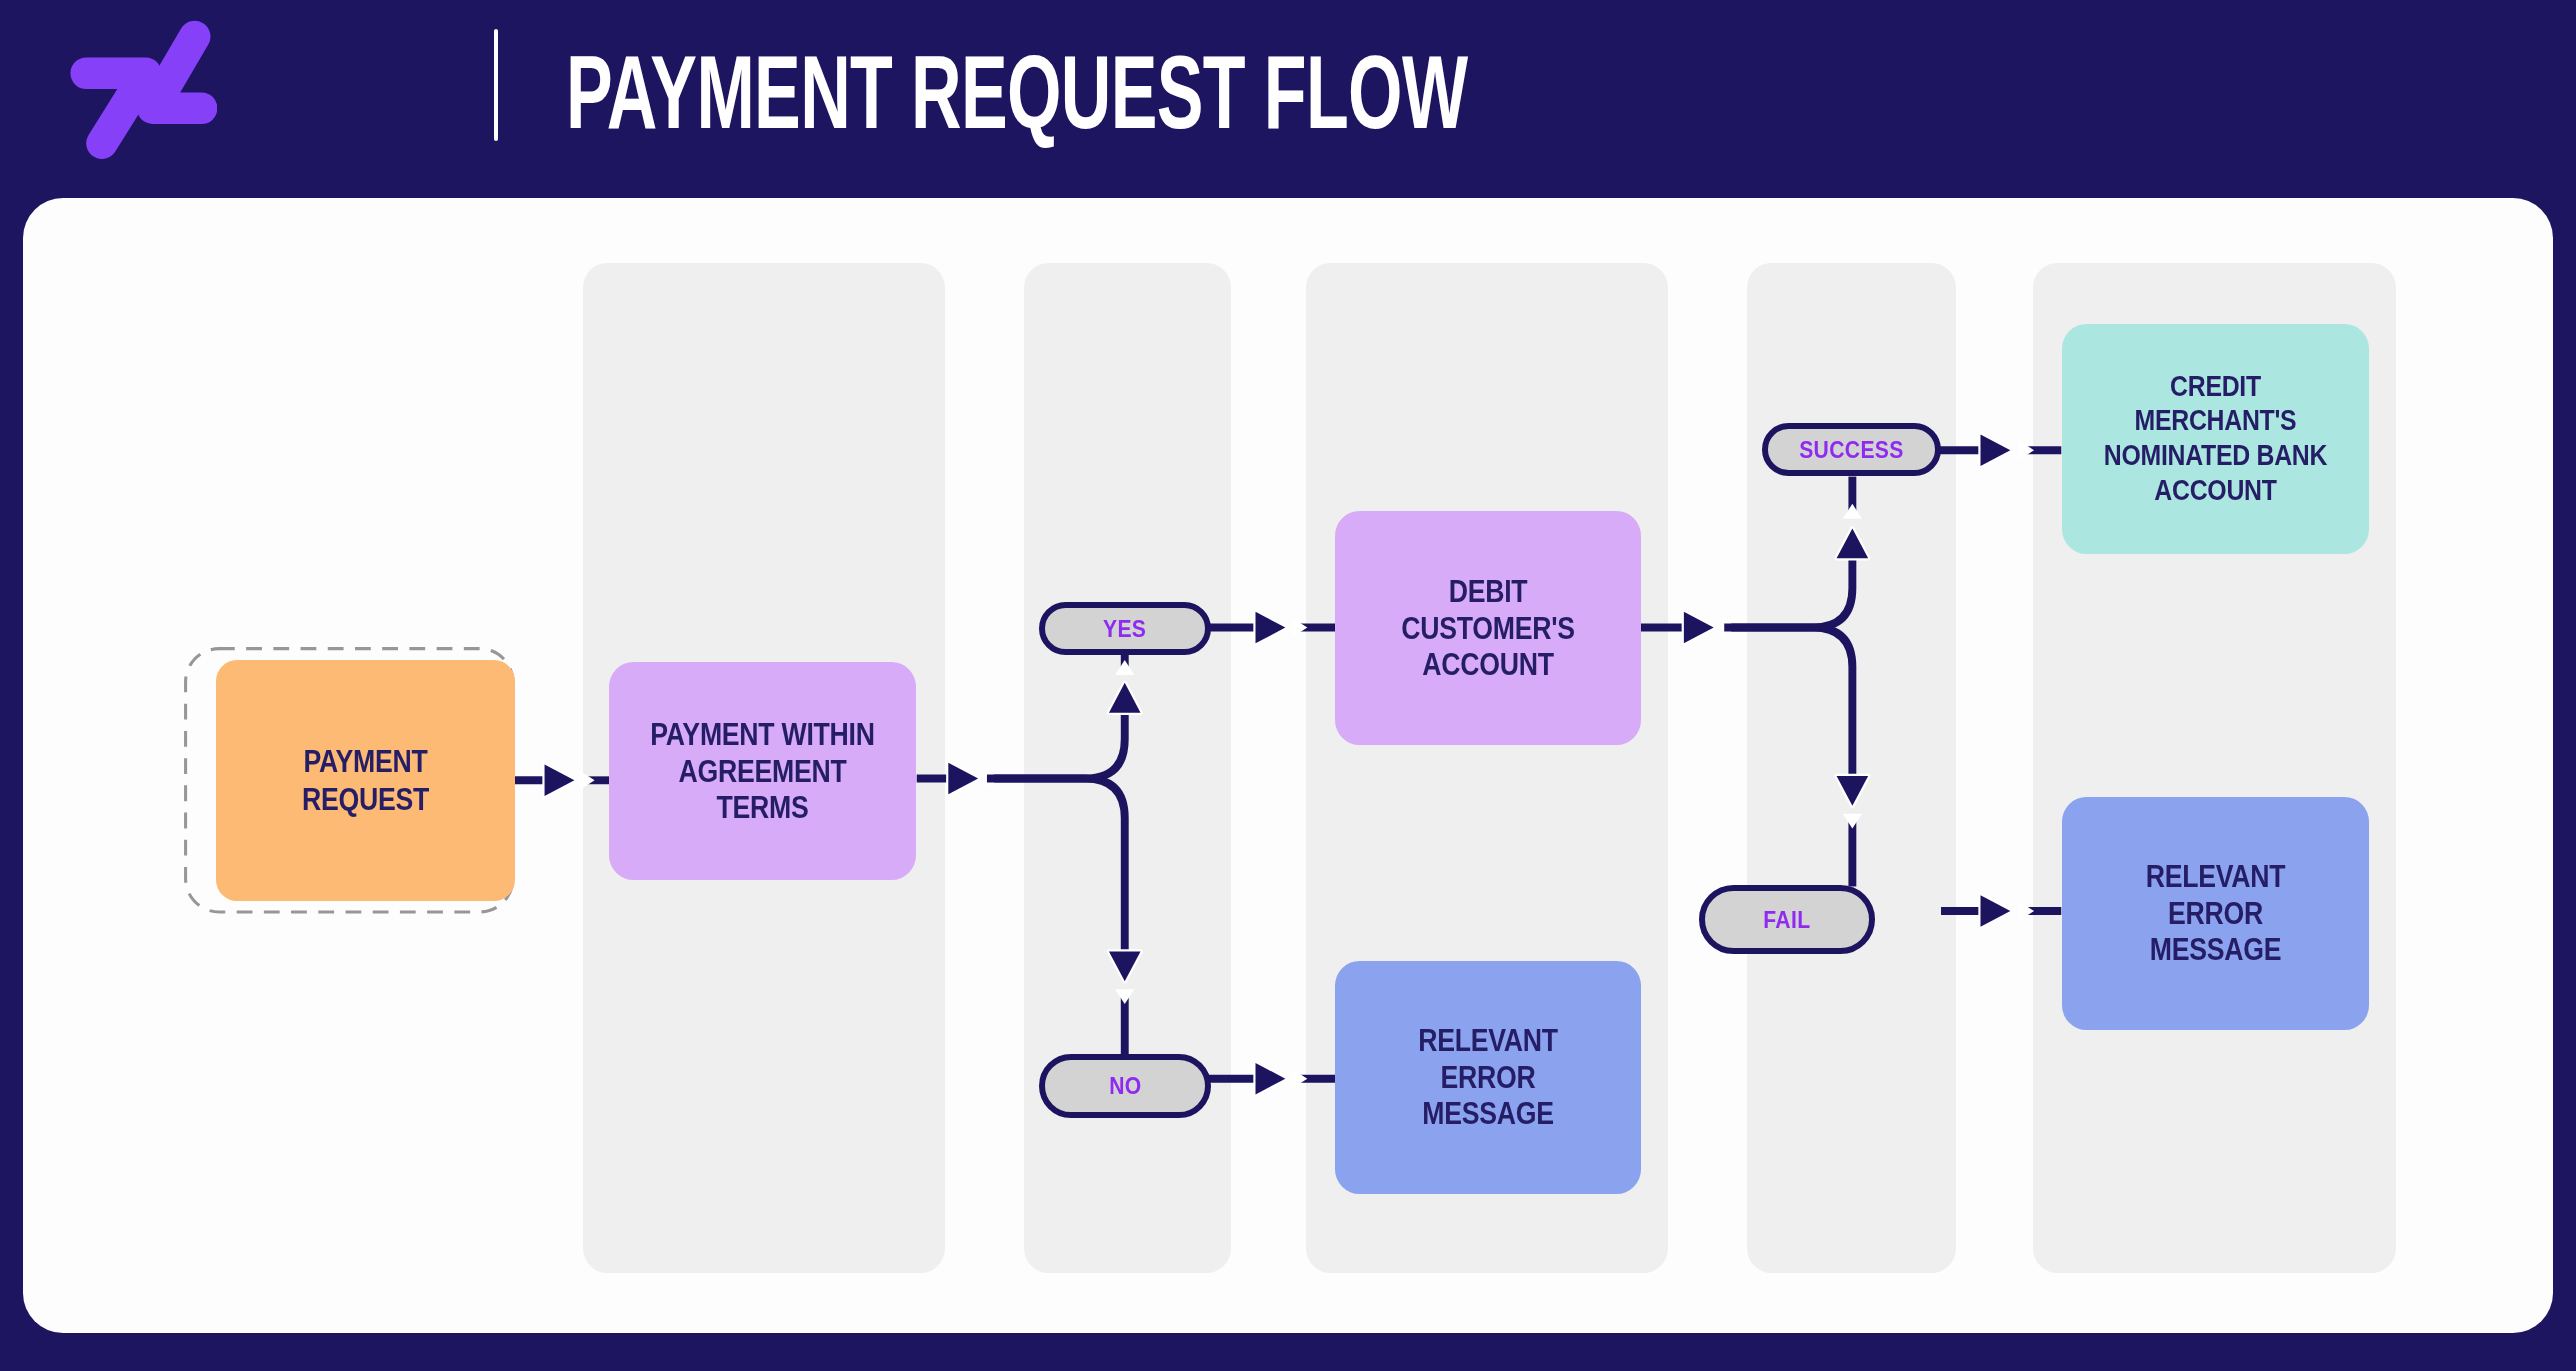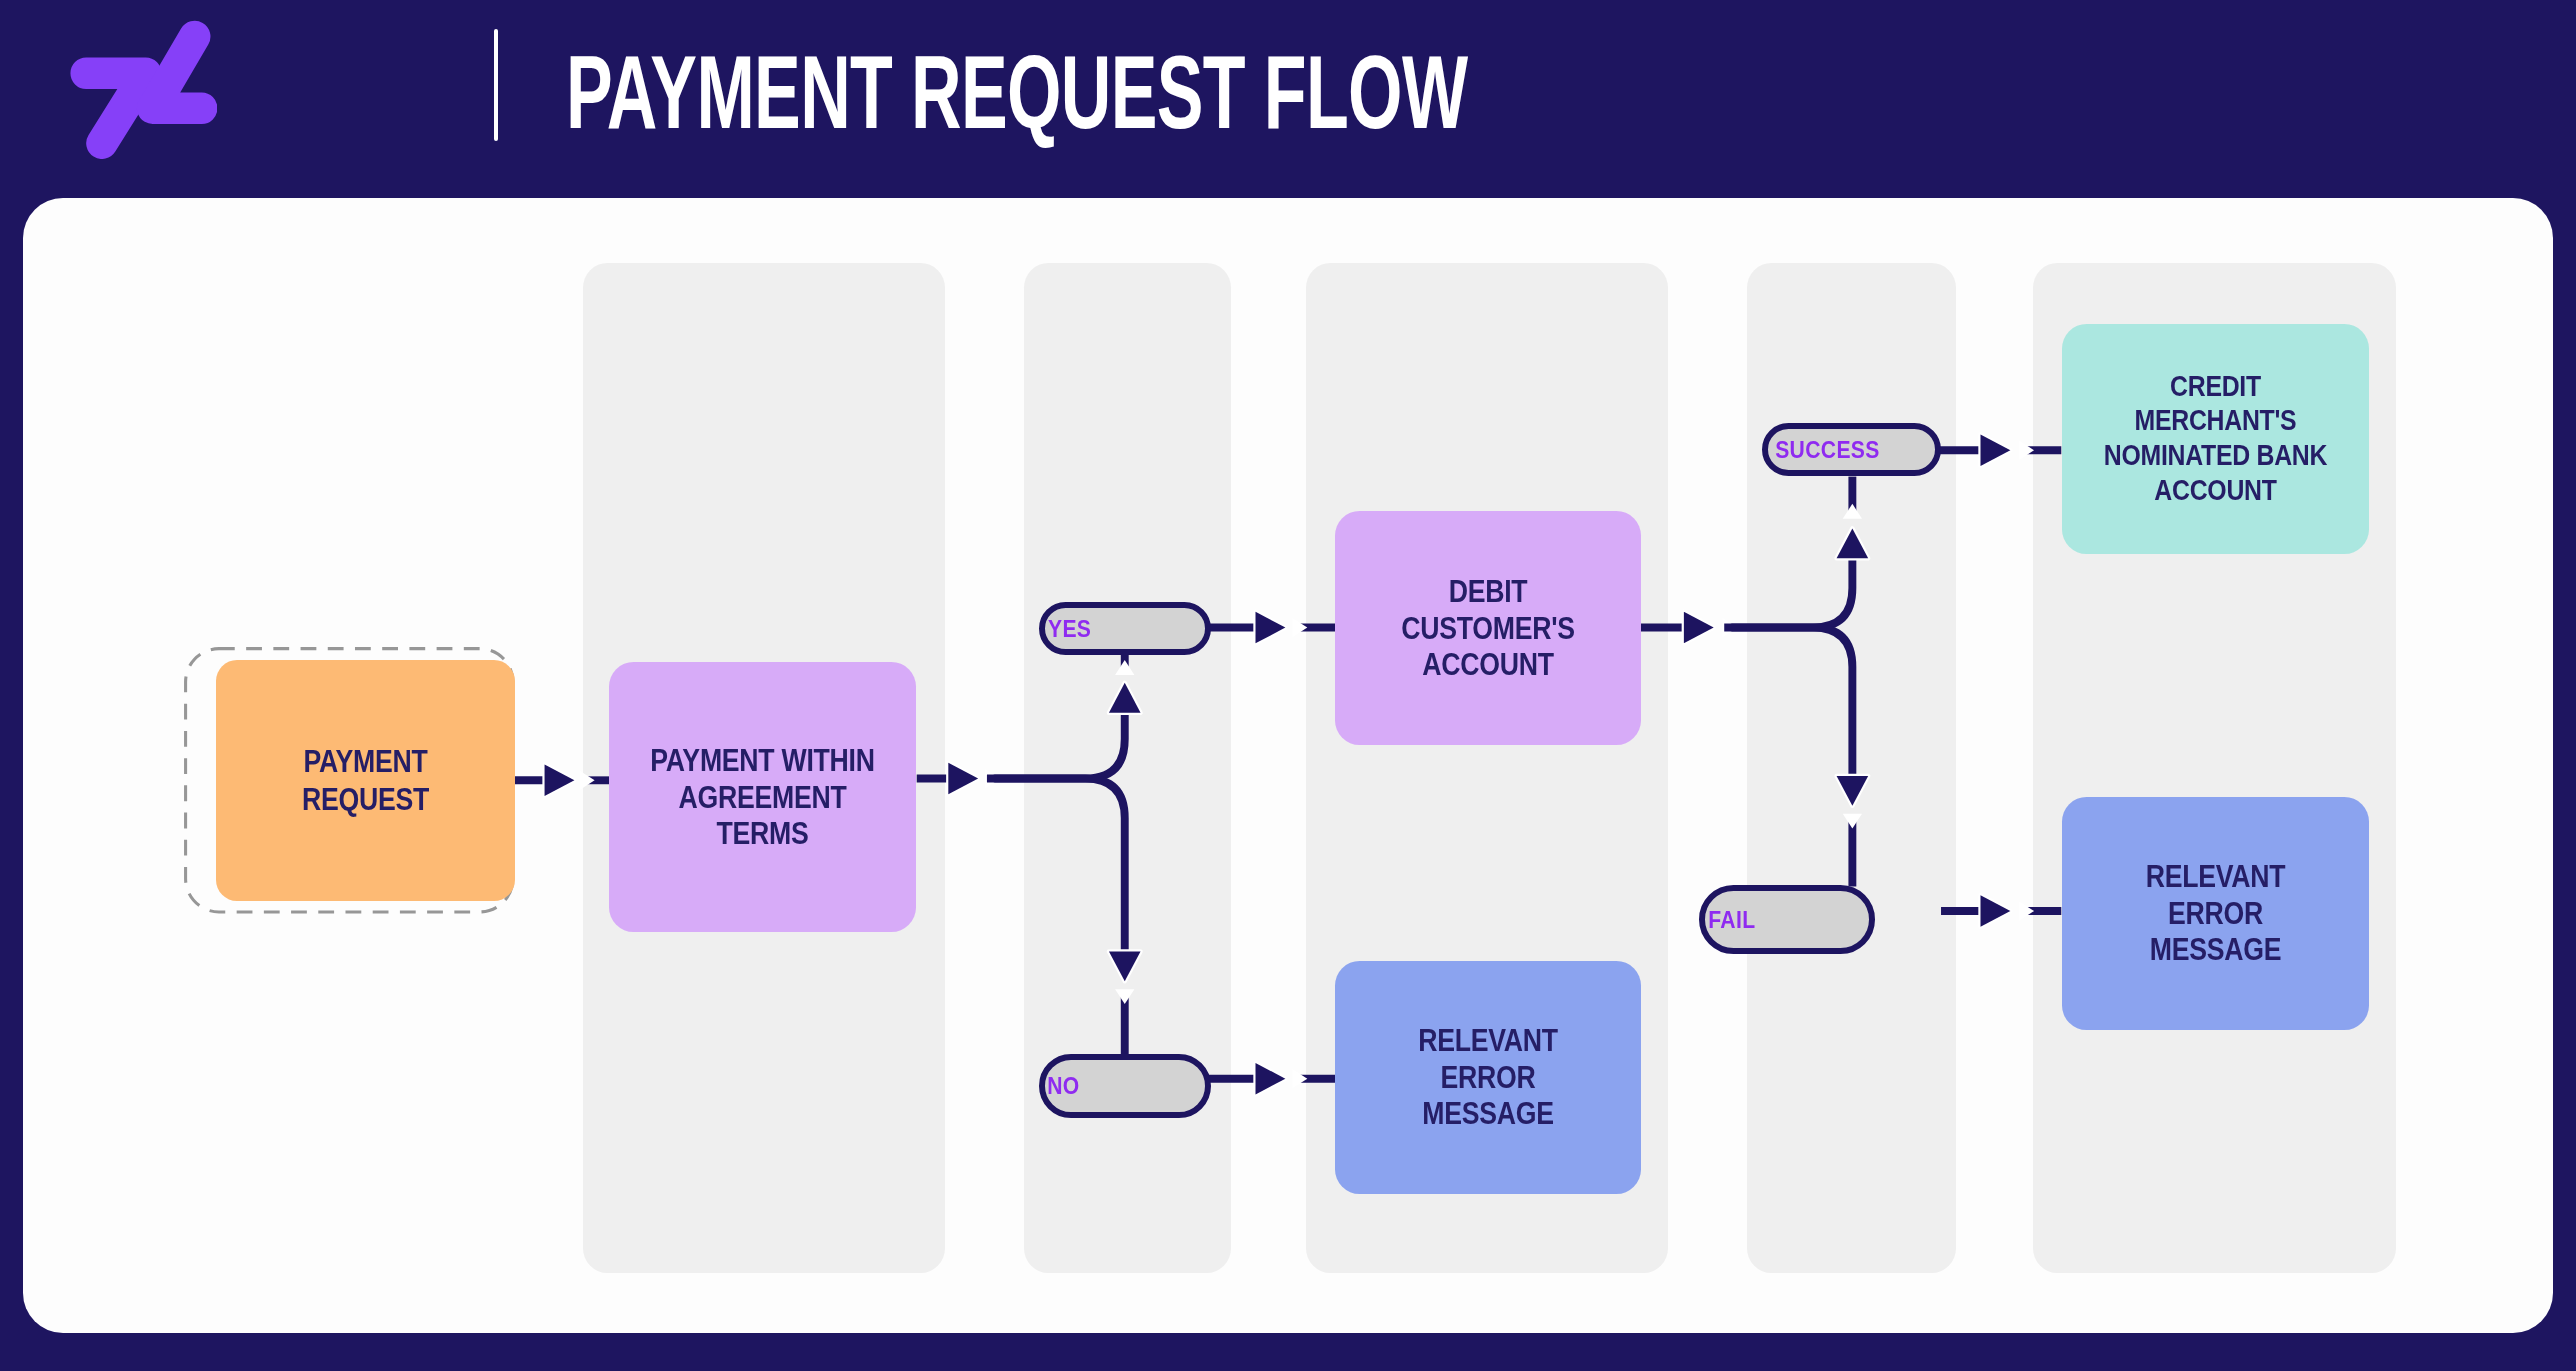--- a/index.html
+++ b/index.html
@@ -41,28 +41,28 @@
   .notch{fill:#ffffff;}
   .dashed-frame{fill:none;stroke:#979797;stroke-width:3.5;stroke-dasharray:18 13;}
   
   .node{
     position:absolute;display:flex;align-items:center;justify-content:center;
     text-align:center;border-radius:24.6px;color:#251e66;font-weight:700;
     font-size:29px;line-height:1.16;box-sizing:border-box;
   }
   .node .lbl{display:block;transform:scale(0.92,1.10);letter-spacing:-0.3px;}
   .n-payment{left:216px;top:660px;width:299px;height:241px;background:#fdba74;padding:0 56px;border-radius:21px;}
-  .n-agreement{left:609px;top:662px;width:307px;height:270px;background:#d7abf8;padding:0 23px;}
+  .n-agreement{left:609px;top:662px;width:307px;height:218px;background:#d7abf8;padding:0 23px;}
   .n-debit{left:1335px;top:511px;width:306px;height:234px;background:#d7abf8;padding:0 23px;justify-content:center;}
   .n-error-no{left:1335px;top:961px;width:306px;height:233px;background:#8ba3ef;padding:0 35px;}
   .n-credit{left:2062px;top:324px;width:307px;height:230px;background:#abe7e0;padding:0 21px;font-size:27px;}
   .n-error-fail{left:2062px;top:797px;width:307px;height:233px;background:#8ba3ef;padding:0 35px;}
   
   .pill{
-    position:absolute;display:flex;align-items:center;
+    position:absolute;display:flex;align-items:center;justify-content:center;
     background:#d3d3d3;border:6.1px solid #1d1460;border-radius:35px;
     color:#8f2bf0;font-weight:700;font-size:24px;box-sizing:border-box;
   }
   .pill .lbl{display:block;transform:scaleX(0.88);letter-spacing:0.4px;}
   .p-yes{left:1039px;top:602px;width:172px;height:53px;}
   .p-no{left:1039px;top:1054px;width:172px;height:64px;}
   .p-success{left:1762px;top:423px;width:179px;height:53px;}
   .p-fail{left:1699px;top:885px;width:176px;height:69px;}
 </style>
 </head>

